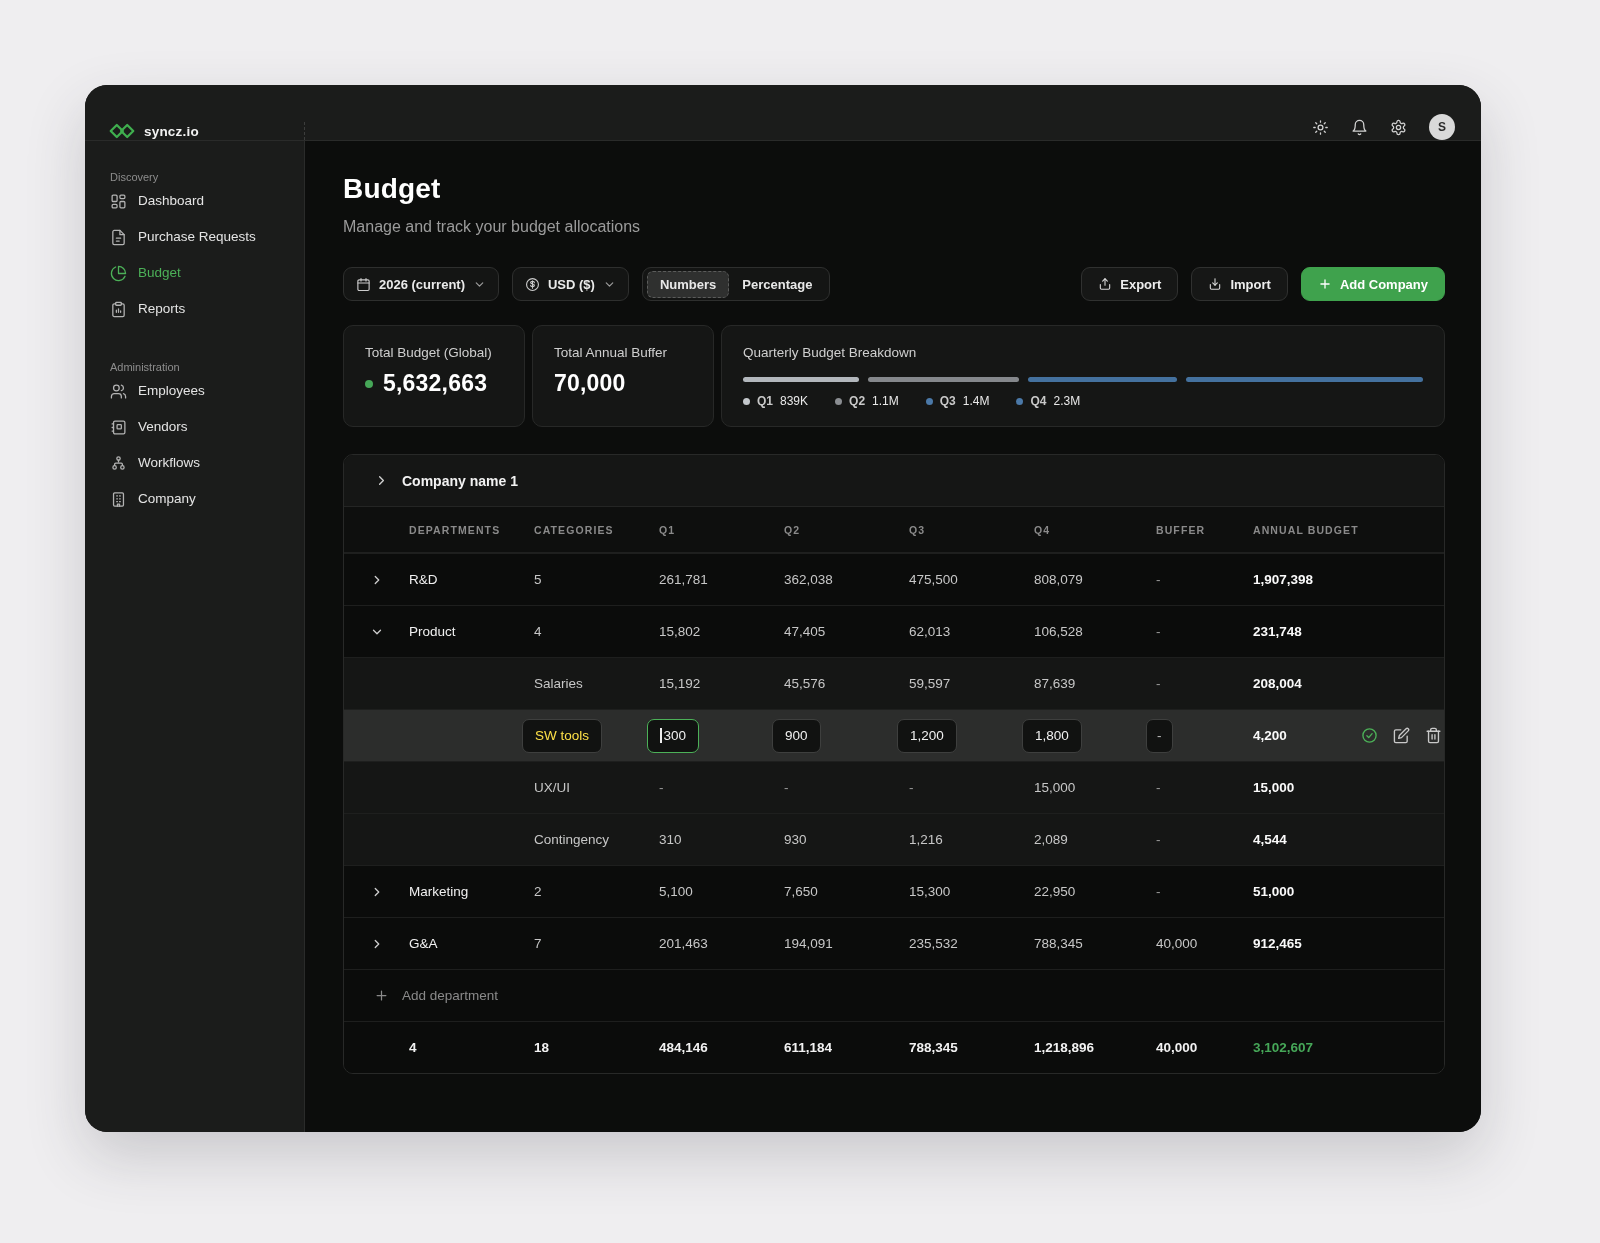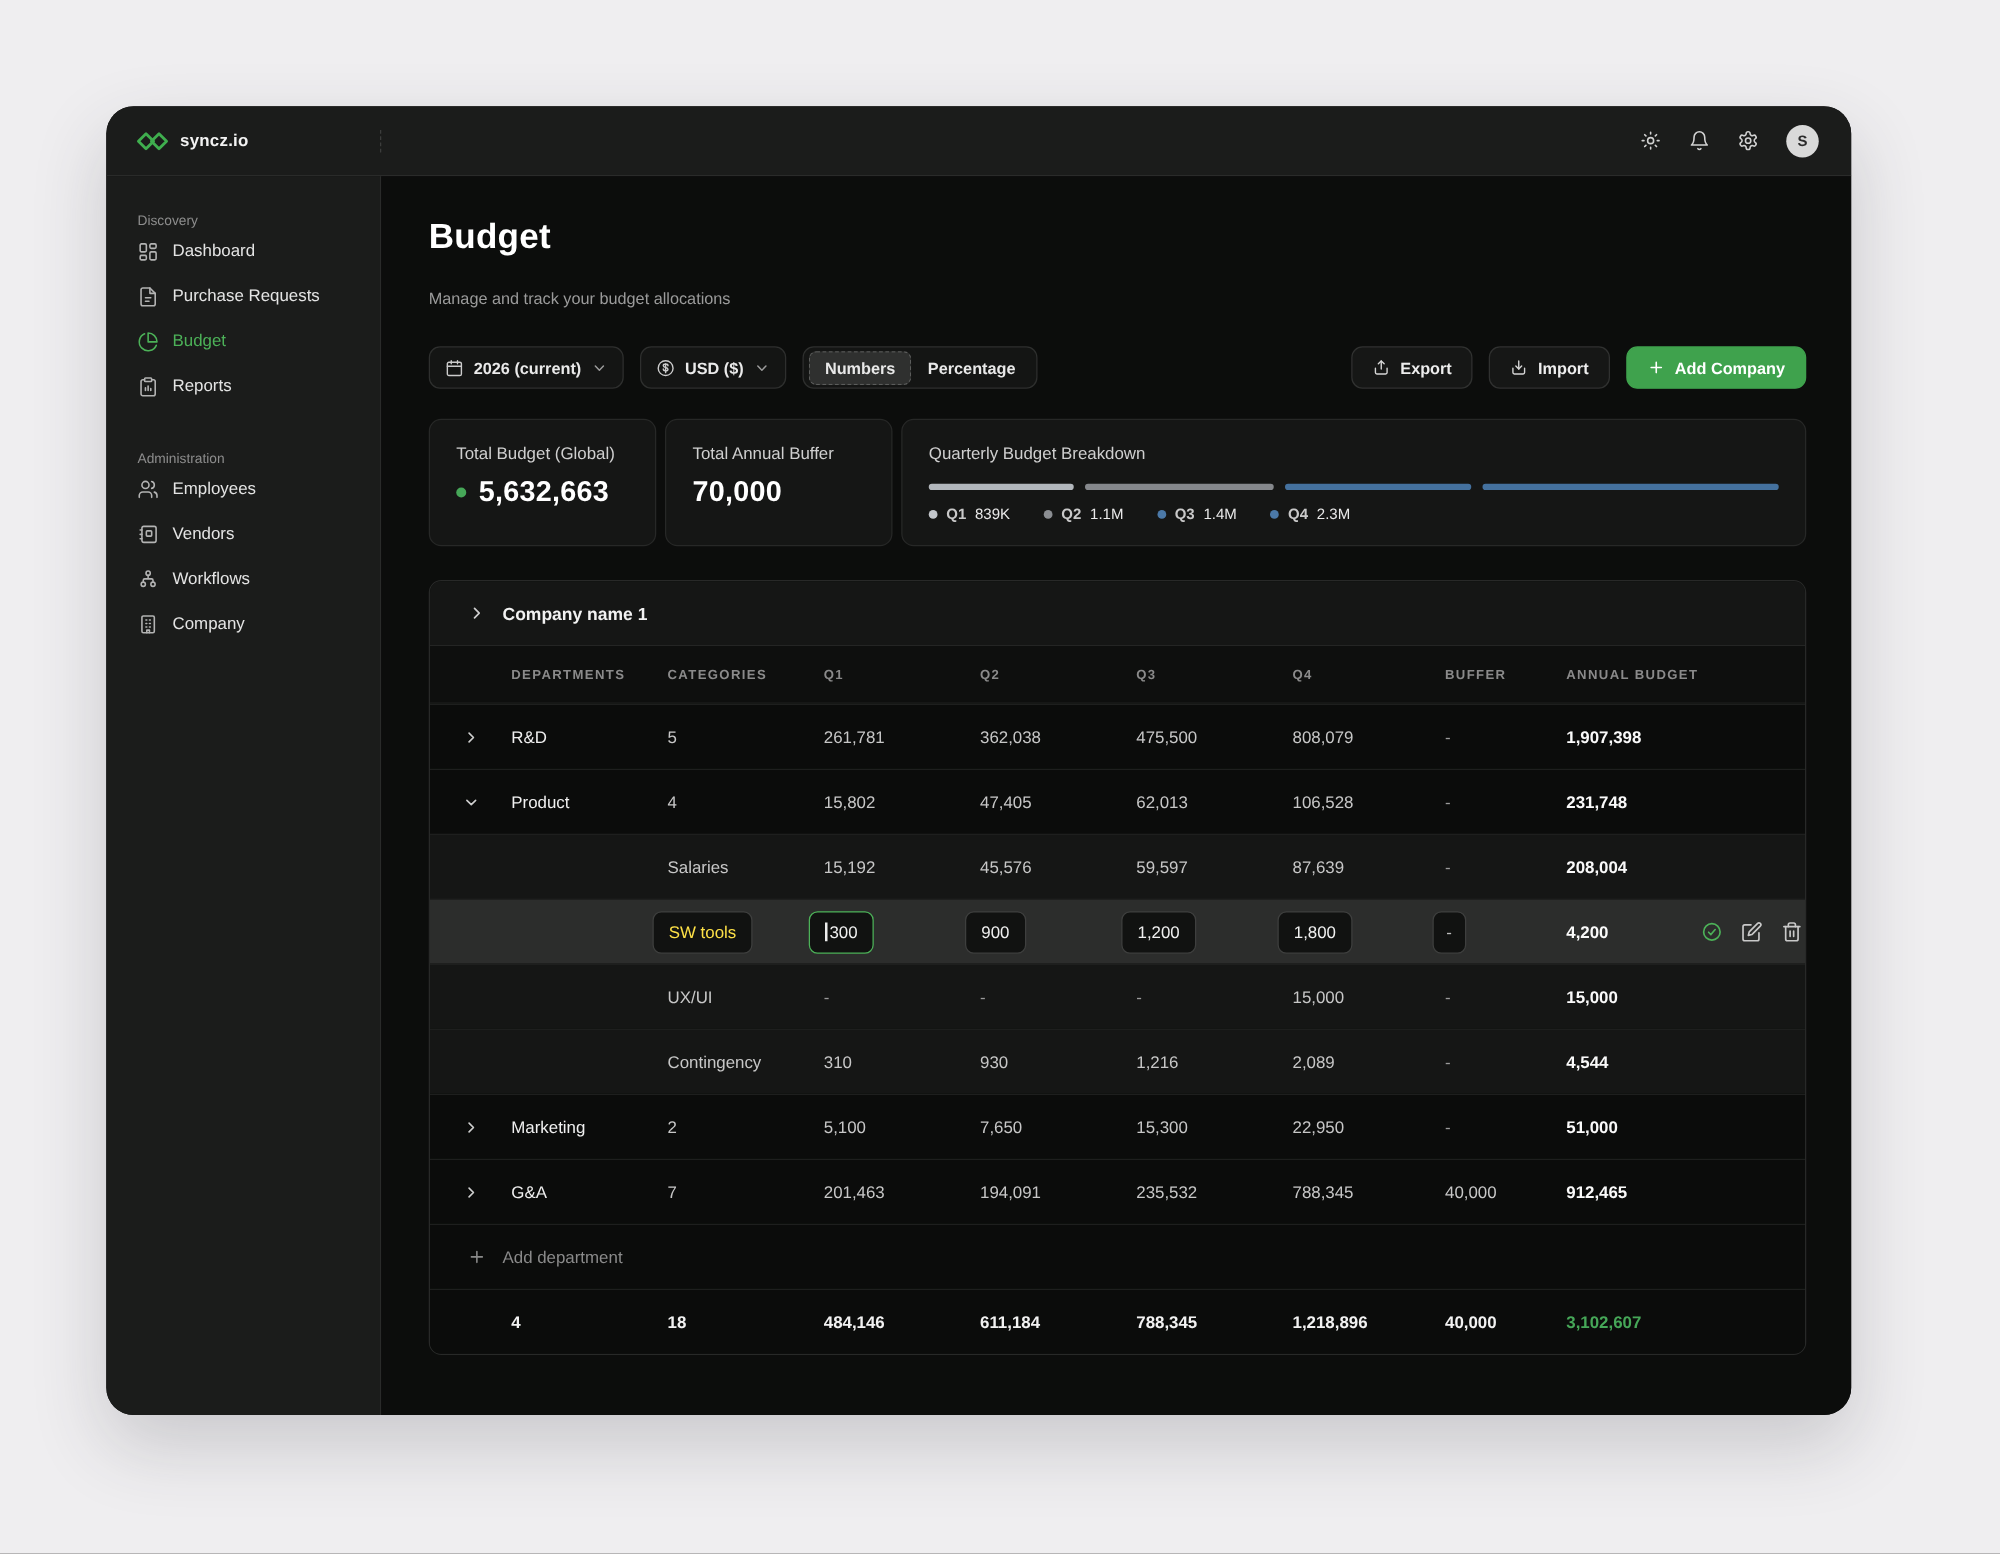--- a/index.html
+++ b/index.html
@@ -5,40 +5,40 @@
   * { margin:0; padding:0; box-sizing:border-box; }
   html,body { width:1600px; height:1243px; }
   body { background:#efeef0; font-family:"Liberation Sans", sans-serif; position:relative; }
   svg { display:block; }
 
   .window { position:absolute; left:85px; top:85px; width:1396px; height:1047px;
     background:#0c0d0c; border-radius:22px; overflow:hidden; display:flex; flex-direction:column;
     box-shadow:0 24px 60px rgba(50,50,60,.20); }
 
   
-  .topbar { height:56px; flex:0 0 auto; display:flex; align-items:center; background:#1b1c1b; border-bottom:1px solid #2a2b2a; }
+  .topbar { height:56px; flex:0 0 auto; display:flex; align-items:flex-end; background:#1b1c1b; border-bottom:1px solid #2a2b2a; }
   .brand { width:220px; display:flex; align-items:center; gap:9px; padding-left:24px; border-right:1px dashed #3c3d3c; }
   .brand-name { color:#f2f2f2; font-size:13.5px; font-weight:700; letter-spacing:.2px; }
   .topbar-right { margin-left:auto; display:flex; align-items:center; gap:22px; padding-right:26px; color:#d2d2d2; }
   .tb-icon { width:17px; height:17px; color:#d2d2d2; cursor:pointer; }
   .avatar { width:26px; height:26px; border-radius:50%; background:#d9d9d9; color:#2b2b2b; font-size:12px; font-weight:700; display:flex; align-items:center; justify-content:center; cursor:pointer; }
 
   
   .appbody { flex:1; display:flex; min-height:0; }
   .sidebar { width:220px; flex:0 0 auto; background:#1b1c1b; border-right:1px solid #2a2b2a; padding:30px 0 0 25px; }
   .side-label { font-size:11px; color:#8d8d8d; margin-bottom:10px; }
   .side-label.second { margin-top:24px; }
   .nav-item { display:flex; align-items:flex-start; gap:11px; height:36px; color:#e4e4e4; font-size:13.5px; cursor:pointer; }
   .nav-item svg { width:17px; height:17px; color:#b3b3b3; flex:0 0 auto; }
   .nav-item.active { color:#4cb158; }
   .nav-item.active svg { color:#4cb158; }
 
   .main { flex:1; background:#0c0d0c; padding:32px 36px 0 38px; overflow:hidden; }
   .page-title { font-size:28px; font-weight:800; color:#ffffff; letter-spacing:.2px; }
-  .page-sub { font-size:13px; color:#9b9b9b; margin-top:26px; }
+  .page-sub { font-size:16px; color:#9b9b9b; margin-top:13px; }
 
   
   .controls { display:flex; align-items:center; margin-top:31px; }
   .select { display:flex; align-items:center; gap:8px; background:#141514; border:1px solid #2e2f2e; border-radius:9px; height:34px; padding:0 12px; color:#eaeaea; font-size:13px; font-weight:600; cursor:pointer; margin-right:13px; }
   .select svg { width:15px; height:15px; color:#cccccc; }
   .select .chev { width:13px; height:13px; color:#9c9c9c; }
   .toggle { display:flex; align-items:center; background:#141514; border:1px solid #2e2f2e; border-radius:9px; height:34px; padding:0 4px; }
   .toggle .seg { font-size:13px; color:#e8e8e8; padding:5px 12px; border-radius:6px; font-weight:600; cursor:pointer; border:1px solid transparent; }
   .toggle .seg.on { background:#2f302f; border:1px dashed #5b5c5b; }
   .controls-right { margin-left:auto; display:flex; gap:13px; }

